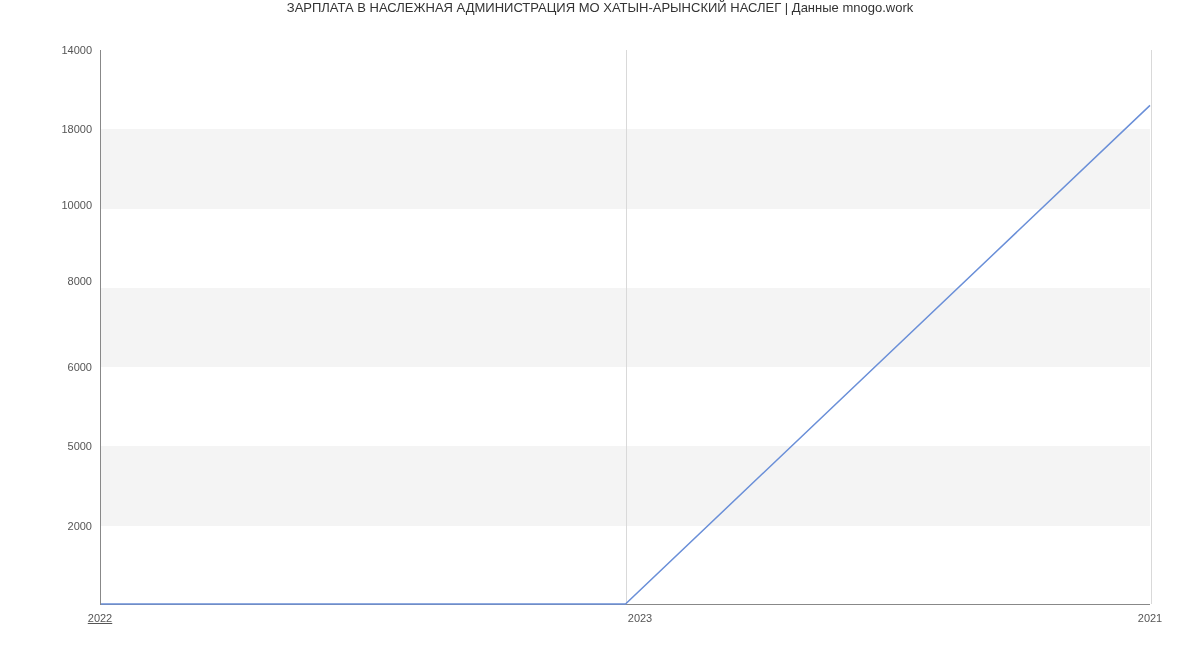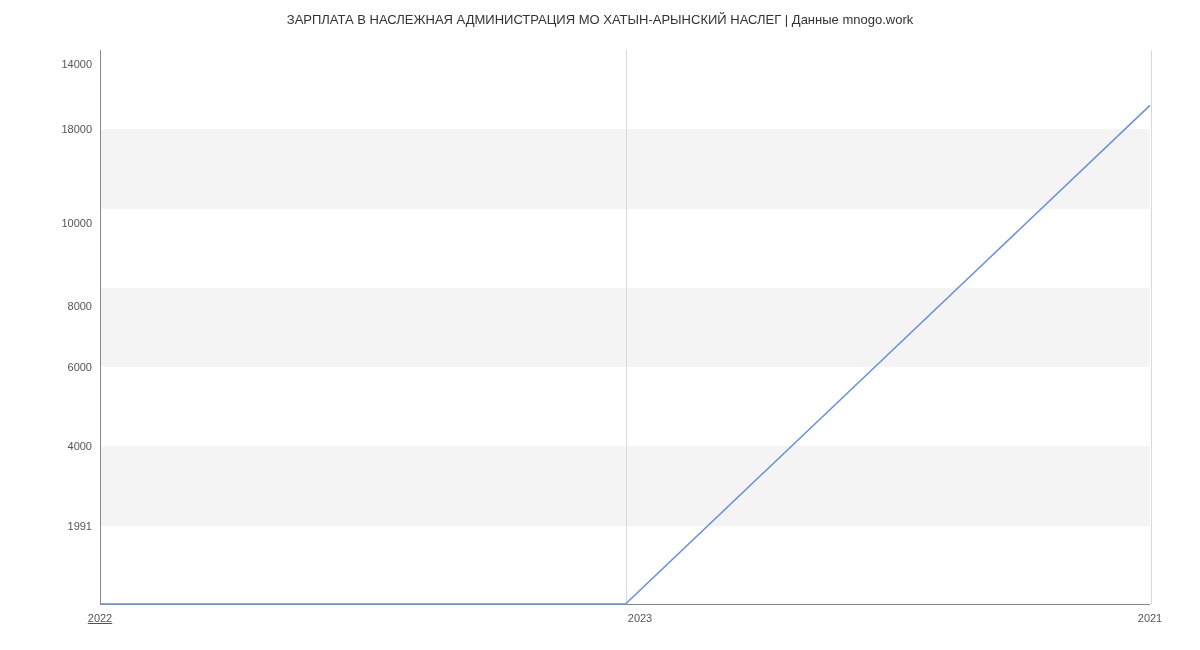--- a/index.html
+++ b/index.html
@@ -12,21 +12,20 @@
     background: #fff;
     color: #333;
     position: relative;
   }
   .title {
     width: 100%;
     text-align: center;
     font-size: 13px;
     font-weight: normal;
     color: #333;
-    padding-top: 12px;
   }
   .plot-area {
     position: absolute;
     left: 100px;
     top: 50px;
     width: 1050px;
     height: 555px;
     border-left: 1px solid #888;
     border-bottom: 1px solid #888;
   }
@@ -76,25 +75,25 @@
     <div class="band" style="top: 396.429px; height: 79.2857px;"></div>
 
   <div class="gridline-v" style="left: 525px;"></div>
     <div class="gridline-v" style="left: 1050px;"></div>
     <svg class="line" preserveAspectRatio="none" viewBox="0 0 1050 555">
       <path d="M0 555 L525 555 L1050 55.5" fill="none" stroke="#6a8fd8" stroke-width="1.5"></path>
     </svg>
 </div>
 
 <div id="yticks">
-    <div class="ytick" style="top: 525.714px;">1991</div>
-    <div class="ytick" style="top: 446.429px;">4000</div>
+    <div class="ytick" style="top: 525.714px;">2000</div>
+    <div class="ytick" style="top: 446.429px;">5000</div>
     <div class="ytick" style="top: 367.143px; padding-left: 32px;">6000</div>
-    <div class="ytick" style="top: 306px;">8000</div>
-    <div class="ytick" style="top: 223px; text-align: center;">10000</div>
+    <div class="ytick" style="top: 281px;">8000</div>
+    <div class="ytick" style="top: 205px; text-align: center;">10000</div>
     <div class="ytick" style="top: 129.286px;">18000</div>
-    <div class="ytick" style="top: 64px;">14000</div>
+    <div class="ytick" style="top: 50px;">14000</div>
   </div>
 <div id="xticks">
     <div class="xtick" style="left: 100px; text-decoration: underline;">2022</div>
     <div class="xtick" style="left: 640px;">2023</div>
     <div class="xtick" style="left: 1150px;">2021</div>
   </div>
 
 </body></html>

